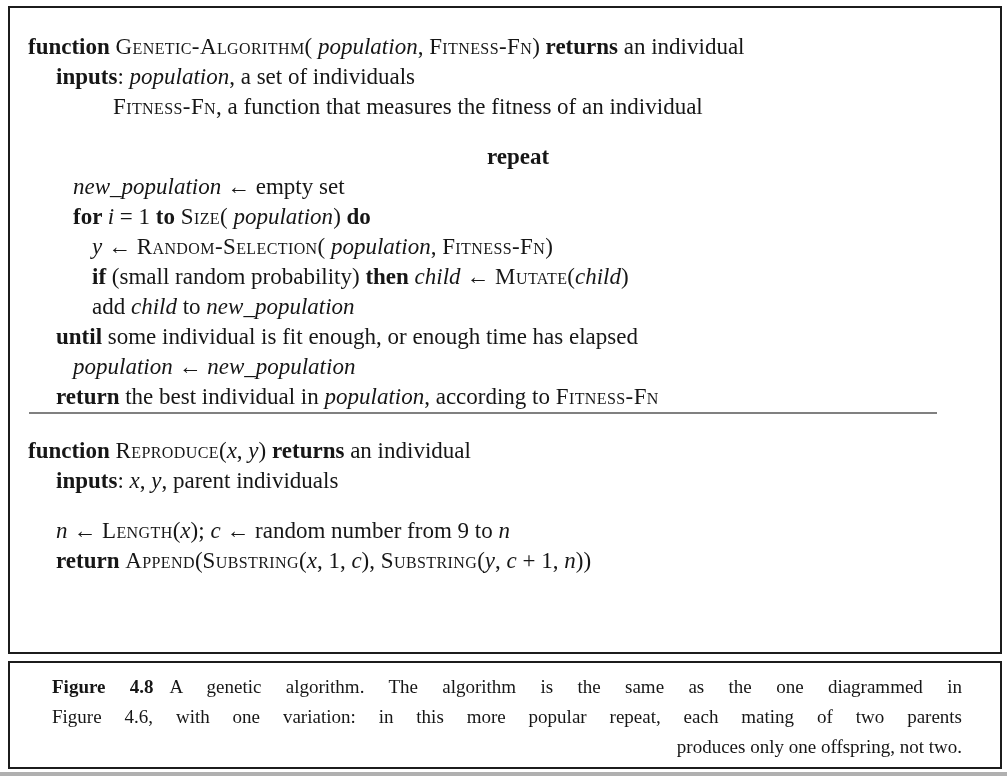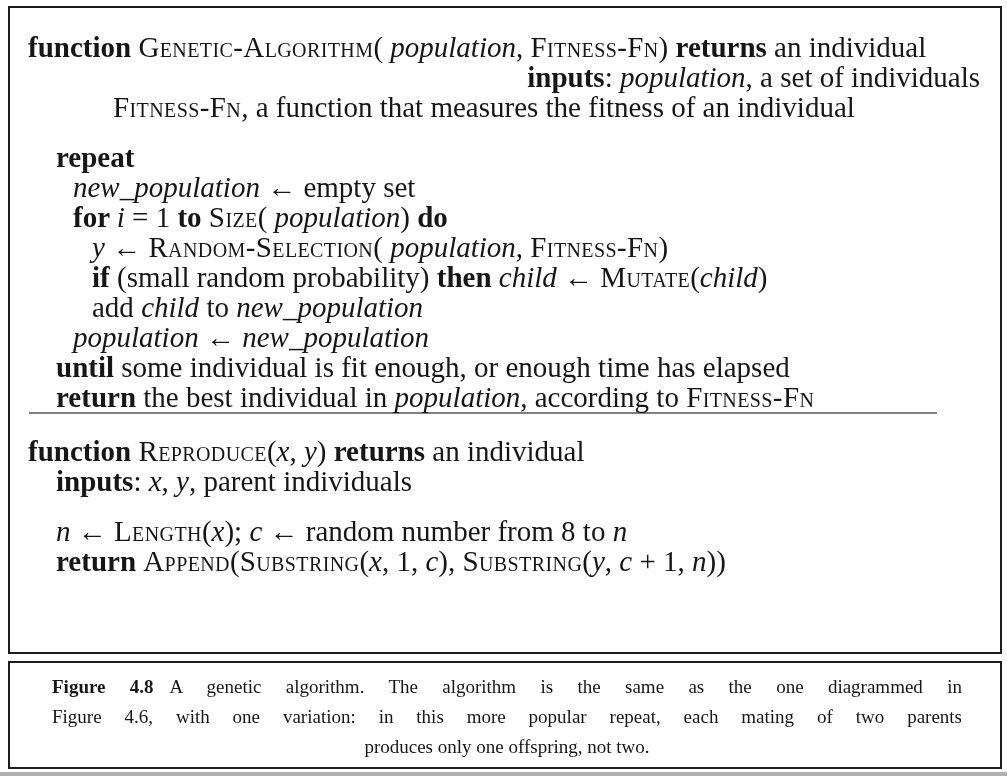--- a/index.html
+++ b/index.html
@@ -18,21 +18,21 @@
   }
   .page{position:relative;width:1007px;height:776px;background:var(--paper);}
 
   
   .code-box{
     position:absolute;left:8px;top:6px;width:994px;height:648px;
     box-sizing:border-box;border:2px solid var(--border);
     padding:24px 20px 0 18px;
   }
   .code-line{
-    font-size:29px;line-height:30px;height:30px;
+    font-size:23px;line-height:30px;height:30px;
     white-space:pre;
   }
   .code-line.blank{height:20px;}
   .seg-kw{font-weight:bold;}
   .seg-sc{font-variant:small-caps;letter-spacing:0.4px;}
   .seg-it{font-style:italic;}
   .fn-divider{
     height:0;border:0;border-top:2px solid var(--rule);
     width:908px;margin:0 0 22px 1px;
   }
@@ -40,53 +40,53 @@
   
   .caption-box{
     position:absolute;left:8px;top:661px;width:994px;height:108px;
     box-sizing:border-box;border:2px solid var(--border);
     padding:9px 38px 0 42px;
   }
   .cap-line{
     font-size:19px;line-height:30px;
     text-align:justify;text-align-last:justify;
   }
-  .cap-line.last{text-align:center;text-align-last:auto;}
+  .cap-line.last{text-align:right;text-align-last:auto;}
   .cap-label{font-weight:bold;margin-right:16px;}
 
   
   .cut-line{position:absolute;left:0;top:772px;width:1007px;height:4px;background:var(--cut);}
 </style>
 </head>
 <body>
 
 <div class="page">
 
   <section class="code-box">
     <div>
         <div class="code-line" style="padding-left: 0px;"><span class="seg-kw">function </span><span class="seg-sc">Genetic-Algorithm</span><span class="seg-pl">( </span><span class="seg-it">population</span><span class="seg-pl">, </span><span class="seg-sc">Fitness-Fn</span><span class="seg-pl">) </span><span class="seg-kw">returns</span><span class="seg-pl"> an individual</span></div>
-        <div class="code-line" style="padding-left: 28px; text-align: right;"><span class="seg-kw">inputs</span><span class="seg-pl">: </span><span class="seg-it">population</span><span class="seg-pl">, a set of individuals</span></div>
+        <div class="code-line" style="padding-left: 28px;"><span class="seg-kw">inputs</span><span class="seg-pl">: </span><span class="seg-it">population</span><span class="seg-pl">, a set of individuals</span></div>
         <div class="code-line" style="padding-left: 85px;"><span class="seg-sc">Fitness-Fn</span><span class="seg-pl">, a function that measures the fitness of an individual</span></div>
         <div class="code-line blank" style="padding-left: 0px;"></div>
-        <div class="code-line" style="padding-left: 28px;"><span class="seg-kw">repeat</span></div>
+        <div class="code-line" style="padding-left: 28px; text-align: center;"><span class="seg-kw">repeat</span></div>
         <div class="code-line" style="padding-left: 45px;"><span class="seg-it">new_population</span><span class="seg-pl"> ← empty set</span></div>
         <div class="code-line" style="padding-left: 45px;"><span class="seg-kw">for </span><span class="seg-it">i</span><span class="seg-pl"> = 1 </span><span class="seg-kw">to </span><span class="seg-sc">Size</span><span class="seg-pl">( </span><span class="seg-it">population</span><span class="seg-pl">) </span><span class="seg-kw">do</span></div>
         <div class="code-line" style="padding-left: 64px;"><span class="seg-it">y</span><span class="seg-pl"> ← </span><span class="seg-sc">Random-Selection</span><span class="seg-pl">( </span><span class="seg-it">population</span><span class="seg-pl">, </span><span class="seg-sc">Fitness-Fn</span><span class="seg-pl">)</span></div>
         <div class="code-line" style="padding-left: 64px;"><span class="seg-kw">if</span><span class="seg-pl"> (small random probability) </span><span class="seg-kw">then</span><span class="seg-pl"> </span><span class="seg-it">child</span><span class="seg-pl"> ← </span><span class="seg-sc">Mutate</span><span class="seg-pl">(</span><span class="seg-it">child</span><span class="seg-pl">)</span></div>
         <div class="code-line" style="padding-left: 64px;"><span class="seg-pl">add </span><span class="seg-it">child</span><span class="seg-pl"> to </span><span class="seg-it">new_population</span></div>
+        <div class="code-line" style="padding-left: 28px;"><span class="seg-kw">until</span><span class="seg-pl"> some individual is fit enough, or enough time has elapsed</span></div>
         <div class="code-line" style="padding-left: 45px;"><span class="seg-it">population</span><span class="seg-pl"> ← </span><span class="seg-it">new_population</span></div>
-        <div class="code-line" style="padding-left: 28px;"><span class="seg-kw">until</span><span class="seg-pl"> some individual is fit enough, or enough time has elapsed</span></div>
         <div class="code-line" style="padding-left: 28px;"><span class="seg-kw">return</span><span class="seg-pl"> the best individual in </span><span class="seg-it">population</span><span class="seg-pl">, according to </span><span class="seg-sc">Fitness-Fn</span></div>
       </div>
     <div class="fn-divider"></div>
     <div>
         <div class="code-line" style="padding-left: 0px;"><span class="seg-kw">function </span><span class="seg-sc">Reproduce</span><span class="seg-pl">(</span><span class="seg-it">x</span><span class="seg-pl">, </span><span class="seg-it">y</span><span class="seg-pl">) </span><span class="seg-kw">returns</span><span class="seg-pl"> an individual</span></div>
         <div class="code-line" style="padding-left: 28px;"><span class="seg-kw">inputs</span><span class="seg-pl">: </span><span class="seg-it">x</span><span class="seg-pl">, </span><span class="seg-it">y</span><span class="seg-pl">, parent individuals</span></div>
         <div class="code-line blank" style="padding-left: 0px;"></div>
-        <div class="code-line" style="padding-left: 28px;"><span class="seg-it">n</span><span class="seg-pl"> ← </span><span class="seg-sc">Length</span><span class="seg-pl">(</span><span class="seg-it">x</span><span class="seg-pl">); </span><span class="seg-it">c</span><span class="seg-pl"> ← random number from 8 to </span><span class="seg-it">n</span></div>
+        <div class="code-line" style="padding-left: 28px;"><span class="seg-it">n</span><span class="seg-pl"> ← </span><span class="seg-sc">Length</span><span class="seg-pl">(</span><span class="seg-it">x</span><span class="seg-pl">); </span><span class="seg-it">c</span><span class="seg-pl"> ← random number from 9 to </span><span class="seg-it">n</span></div>
         <div class="code-line" style="padding-left: 28px;"><span class="seg-kw">return </span><span class="seg-sc">Append</span><span class="seg-pl">(</span><span class="seg-sc">Substring</span><span class="seg-pl">(</span><span class="seg-it">x</span><span class="seg-pl">, 1, </span><span class="seg-it">c</span><span class="seg-pl">), </span><span class="seg-sc">Substring</span><span class="seg-pl">(</span><span class="seg-it">y</span><span class="seg-pl">, </span><span class="seg-it">c</span><span class="seg-pl"> + 1, </span><span class="seg-it">n</span><span class="seg-pl">))</span></div>
       </div>
   </section>
 
   <section class="caption-box">
     <div class="cap-line"><span class="cap-label">Figure 4.8</span><span>A genetic algorithm. The algorithm is the same as the one diagrammed in</span></div>
     <div class="cap-line">Figure 4.6, with one variation: in this more popular repeat, each mating of two parents</div>
     <div class="cap-line last">produces only one offspring, not two.</div>
   </section>
 

